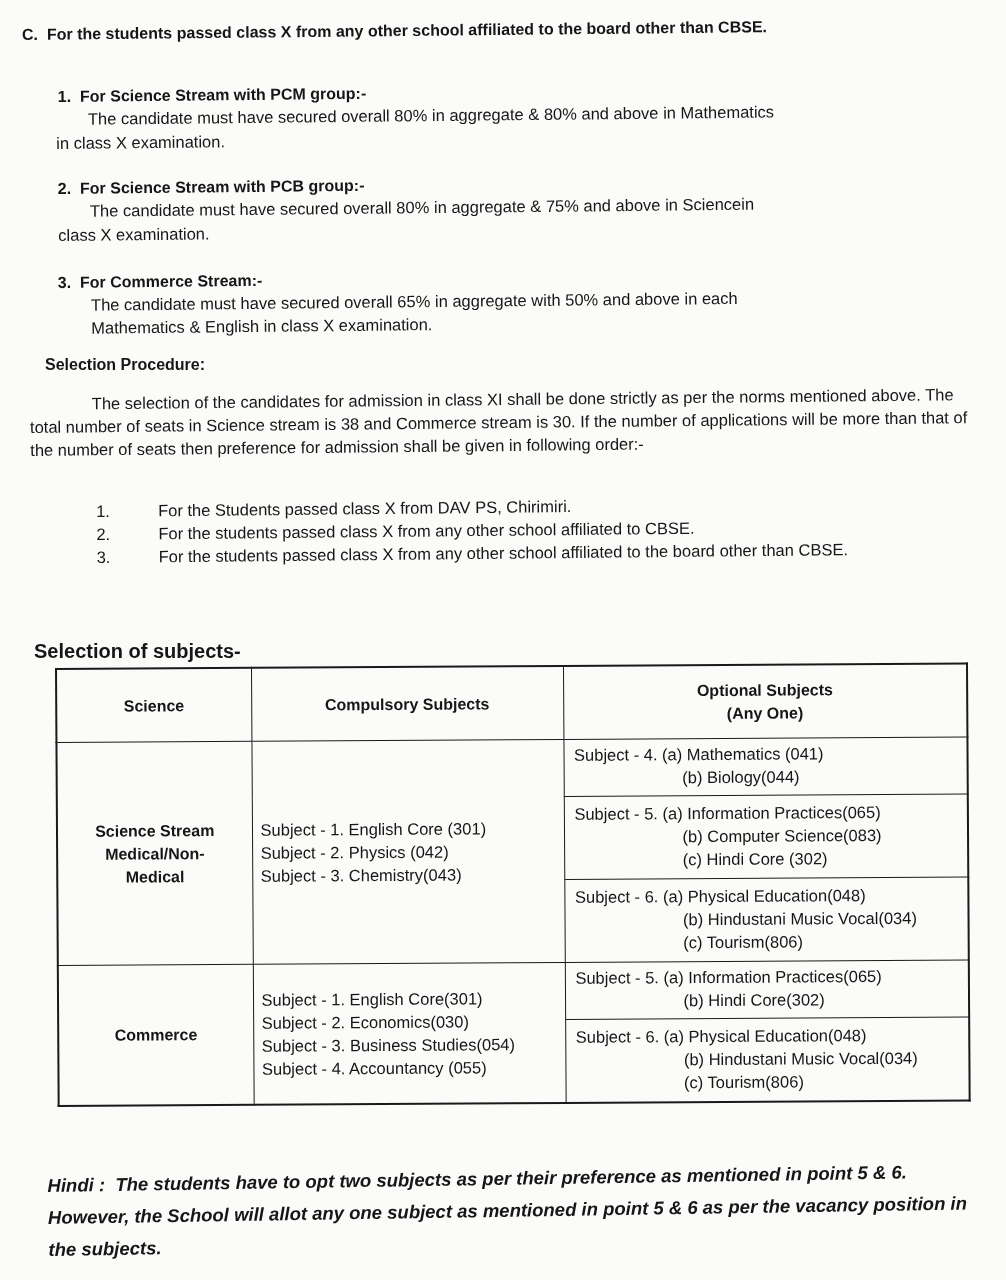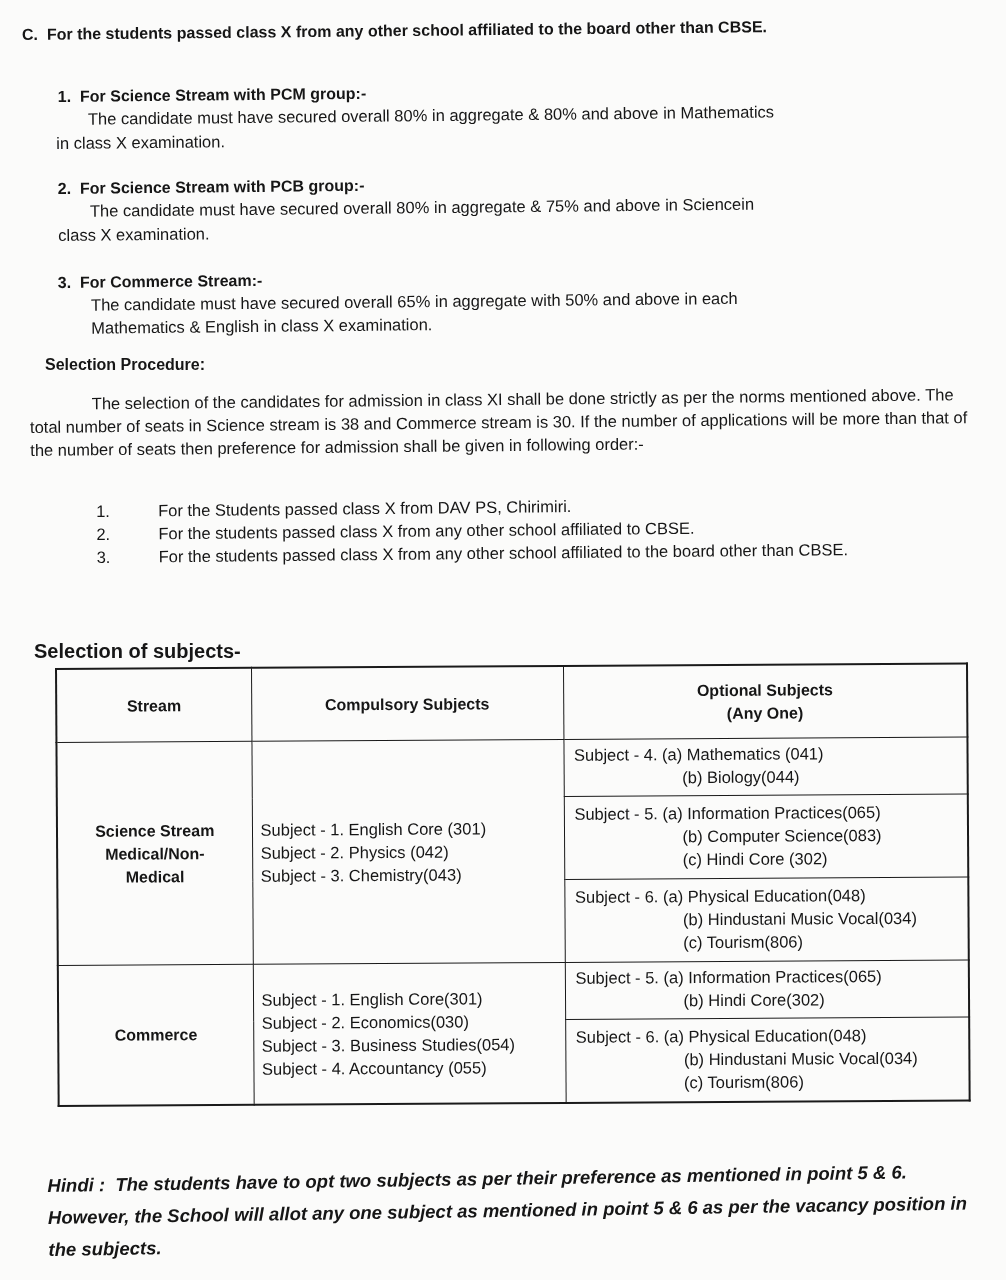--- a/index.html
+++ b/index.html
@@ -108,21 +108,21 @@
 <div id="subjects-heading" class="abs">Selection of subjects-</div>
 
 <table id="subject-table">
   <colgroup>
     <col class="col-stream">
       <col class="col-comp">
       <col>
   </colgroup>
   <tbody>
       <tr>
-    <th>Stream</th>
+    <th>Science</th>
     <th>Compulsory Subjects</th>
     <th>
       <div>Optional Subjects</div>
       <div>(Any One)</div>
     </th>
   </tr>
 
   <tr>
     <td class="stream-cell" rowspan="3">
       <div>Science Stream</div>

